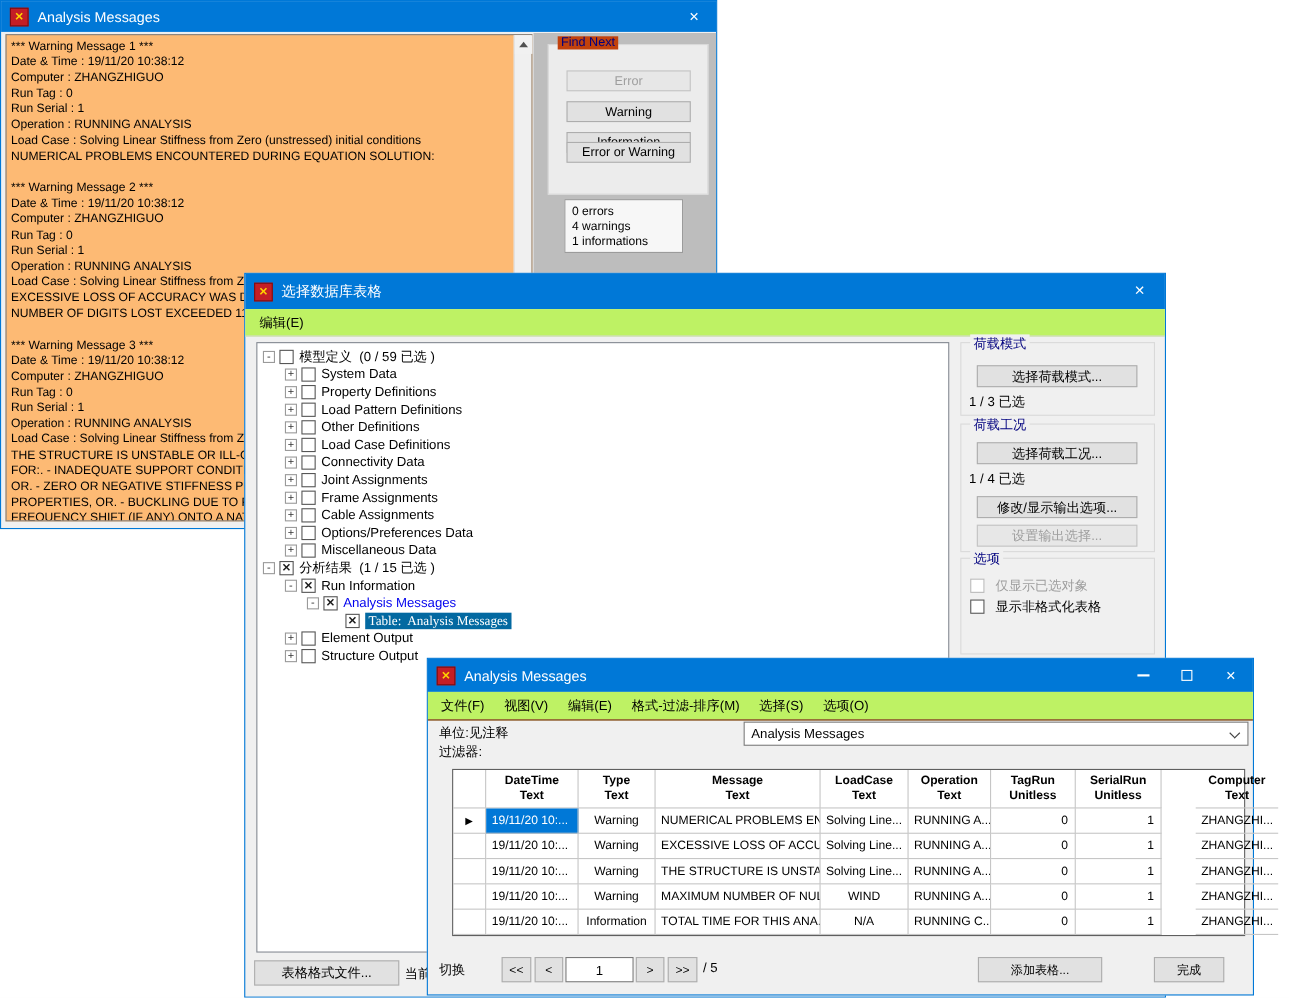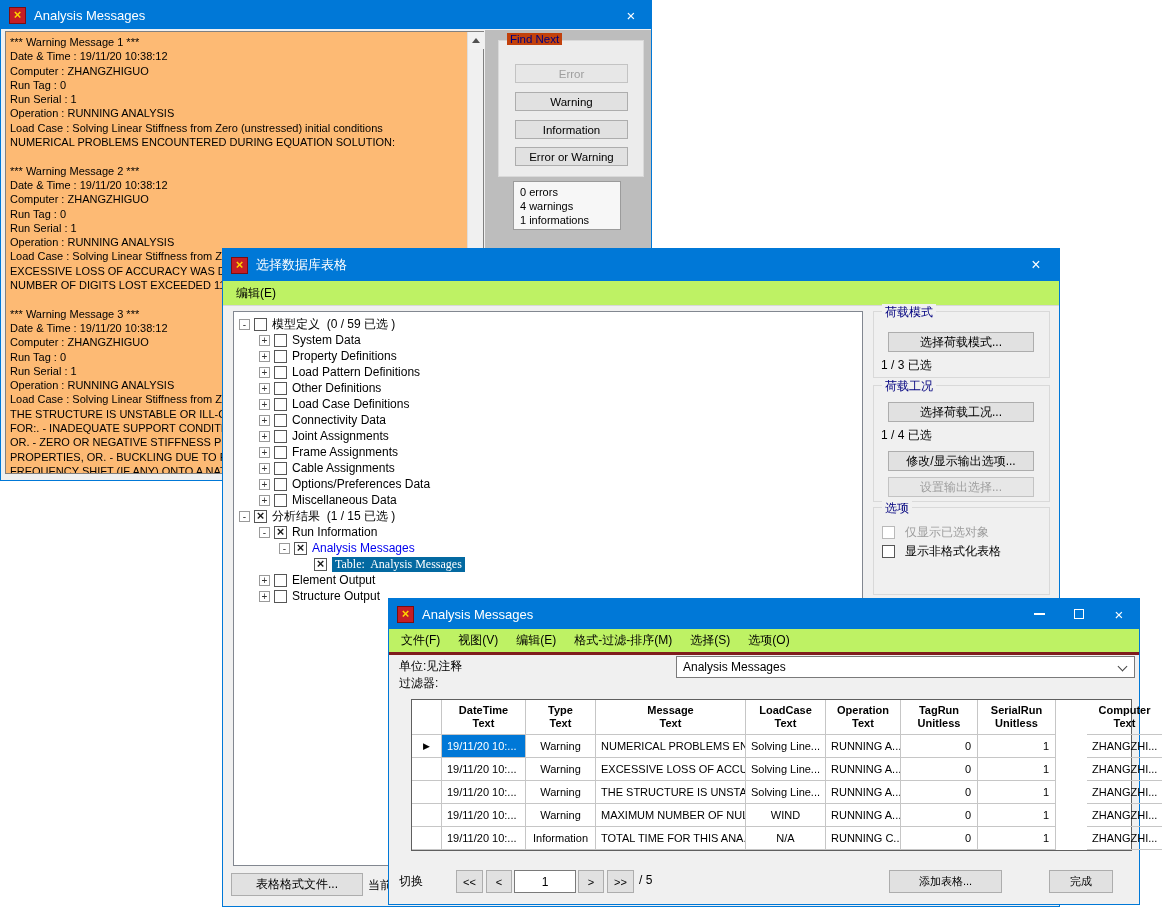--- a/index.html
+++ b/index.html
@@ -79,21 +79,21 @@
   .counttext { position:absolute; left:7px; font-size:12px; color:#000; }
   .cbline { position:absolute; left:8px; display:flex; align-items:center; }
   .cbline .lab { font-size:12px; margin-left:5px; white-space:nowrap; }
   .cbline.dim .lab { color:#9d9d9d; }
   .w2bottom-btn { left:8px; top:624px; width:132px; height:23px; font-size:12px; }
   .w2current { position:absolute; left:145px; top:628px; font-size:12px; white-space:nowrap; }
 
   
   #w3 { left:388px; top:598px; width:752px; height:307px; }
   #w3 .titlebar { height:30px; }
-  #w3 .menubar { top:30px; height:26px; padding-left:12px; border-bottom:3px solid #7f1d1d; }
+  #w3 .menubar { top:30px; height:26px; padding-left:12px; border-bottom:1px solid #7f1d1d; }
   .lab12 { position:absolute; font-size:12px; white-space:nowrap; }
   .combo { position:absolute; left:287px; top:57px; width:459px; height:22px; background:#fff;
     border:1px solid #7a7a7a; font-size:12px; line-height:20px; padding-left:6px; }
   .combo .chev { position:absolute; right:8px; top:6px; width:7px; height:7px;
     border-right:1.5px solid #444; border-bottom:1.5px solid #444; transform:rotate(45deg); }
   .grid { position:absolute; left:22px; top:100px; width:721px; background:#fff;
     border:1px solid #5f5f5f; }
   .grow { display:flex; }
   .gc { border-right:1px solid #c6c6c6; border-bottom:1px solid #c6c6c6; overflow:hidden;
     white-space:nowrap; font-size:11px; flex:none; }
@@ -160,21 +160,21 @@
       <span class="scroll-up">
           <i class="tri-up"></i>
         </span>
     </div>
     <div class="w1-panel">
       <div class="group g-findnext">
         <span class="glabel">Find Next</span>
         <button class="btn fbtn disabled" style="top:23px">Error</button>
         <button class="btn fbtn" style="top:51px">Warning</button>
         <button class="btn fbtn" style="top:79px">Information</button>
-        <button class="btn fbtn" style="top:106px">Error or Warning</button>
+        <button class="btn fbtn" style="top:88px">Error or Warning</button>
       </div>
       <div class="statusbox">0 errors
 4 warnings
 1 informations</div>
     </div>
   </section>
 
   <section class="win" id="w2">
     <div class="titlebar">
       <span class="applogo">×</span>

